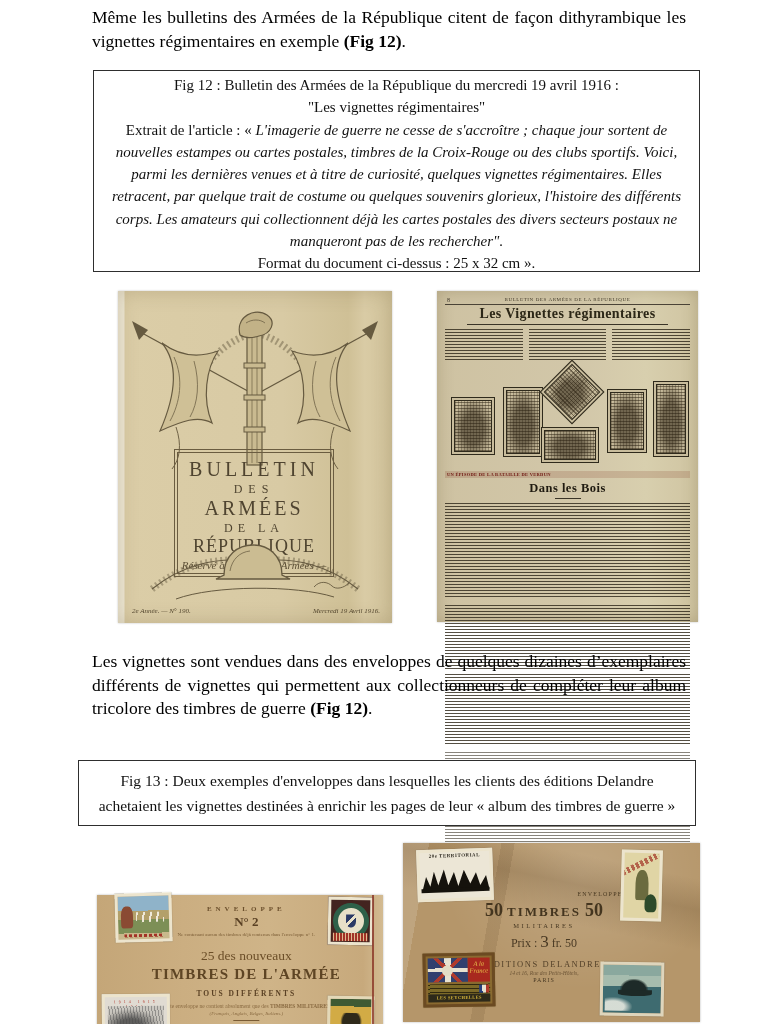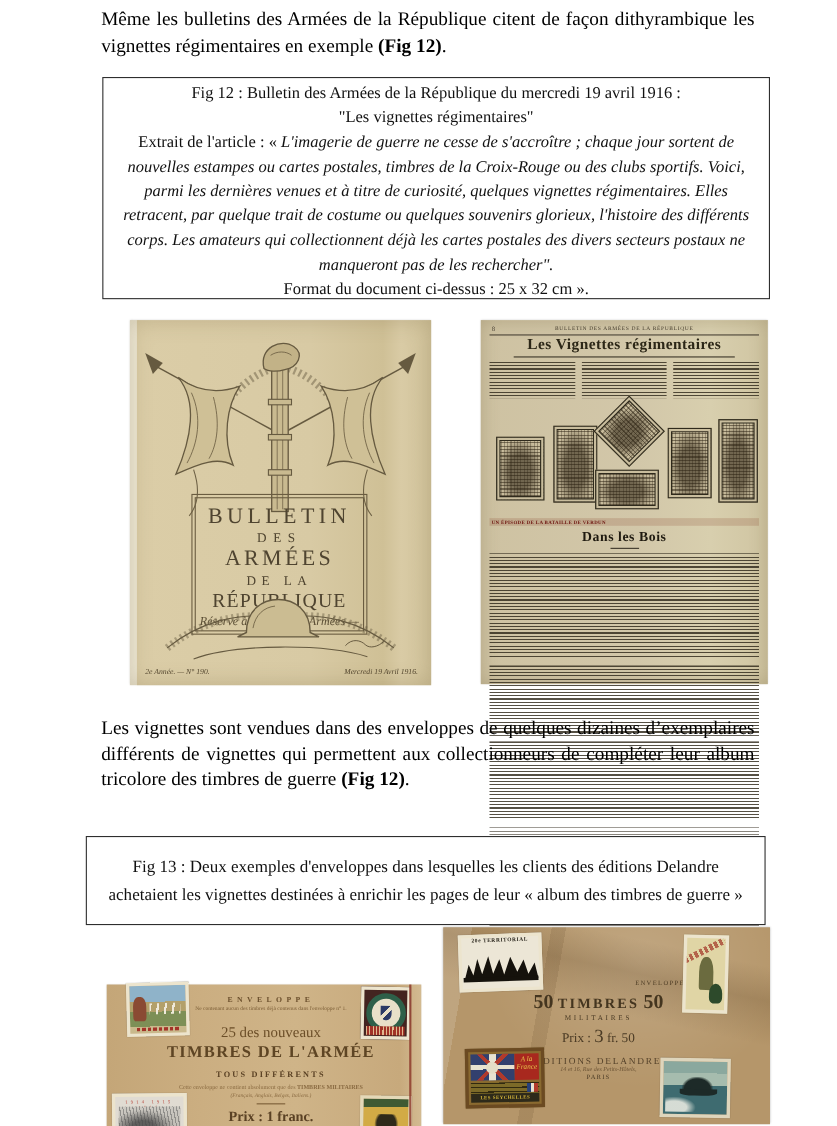--- a/index.html
+++ b/index.html
@@ -10,21 +10,21 @@
   .bodytext{position:absolute;left:92px;width:594px;margin:0;font-size:17.5px;line-height:23.5px;
             text-align:justify;color:#000000;}
   #para1{top:6px;}
   #para2{top:650px;}
 
   
   .figbox{position:absolute;border:1px solid #2e2e2e;background:#fff;box-sizing:border-box;
           text-align:center;color:#111;}
   #fig12{left:93px;top:70px;width:607px;height:202px;font-size:15px;line-height:22.3px;padding:3px 14px;}
   #fig12 i{font-family:"Liberation Serif",serif;}
-  #fig13{left:78px;top:760px;width:618px;height:81px;font-size:15.5px;line-height:25px;
+  #fig13{left:78px;top:760px;width:618px;height:66px;font-size:15.5px;line-height:25px;
          display:flex;flex-direction:column;justify-content:center;padding:0 5px;}
 
   
   .cover{position:absolute;left:118px;top:291px;width:274px;height:332px;box-sizing:border-box;
          background:linear-gradient(90deg,#efe9d6 0,#efe9d6 6px,#dbcda7 7px,#d8caa4 60%,#cfc096 84%,#d9cba5 90%,#d2c49c 100%);
          box-shadow:inset 0 0 20px rgba(115,96,58,.28), 0 0 2px rgba(0,0,0,.25);}
   .cover svg{position:absolute;left:0;top:0;}
   .cover-frame{position:absolute;left:56px;top:158px;width:160px;height:128px;
                border:1.5px solid #6a5c40;padding:2px;box-sizing:border-box;}
   .cover-frame-inner{width:100%;height:100%;border:1px solid #6a5c40;box-sizing:border-box;
@@ -278,20 +278,21 @@
   <p class="bodytext" id="para2"><span>Les vignettes sont vendues dans des enveloppes de quelques dizaines d’exemplaires différents de vignettes qui permettent aux collectionneurs de compléter leur album tricolore des timbres de guerre </span><b>(Fig 12)</b><span>.</span></p>
 
   <div class="figbox" id="fig13">
     <div>Fig 13 : Deux exemples d'enveloppes dans lesquelles les clients des éditions Delandre</div>
     <div>achetaient les vignettes destinées à enrichir les pages de leur « album des timbres de guerre »</div>
   </div>
 
   <div class="envelope" id="env1">
     <div class="envtext e1stack">
       <div class="e1-label">ENVELOPPE</div>
+      <div class="e1-num">N° 2</div>
       <div class="e1-note">Ne contenant aucun des timbres déjà contenus dans l'enveloppe n° 1.</div>
       <div class="e1-new">25 des nouveaux</div>
       <div class="e1-title">TIMBRES DE L'ARMÉE</div>
       <div class="e1-diff">TOUS DIFFÉRENTS</div>
       <div class="e1-contains"><span>Cette enveloppe ne contient absolument que des </span><b>TIMBRES MILITAIRES</b></div>
       <div class="e1-nat">(Français, Anglais, Belges, Italiens.)</div>
       <div class="e1-rule"></div>
       <div class="e1-price">Prix : 1 franc.</div>
       <div class="e1-pub">ÉDITIONS DELANDRE</div>
       <div class="e1-addr">14 et 16, Rue des Petits-Hôtels</div>

